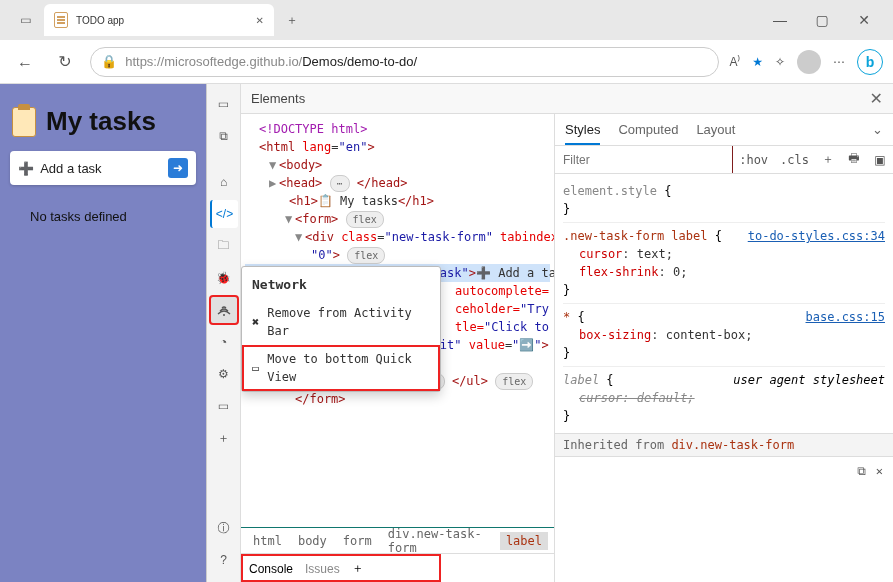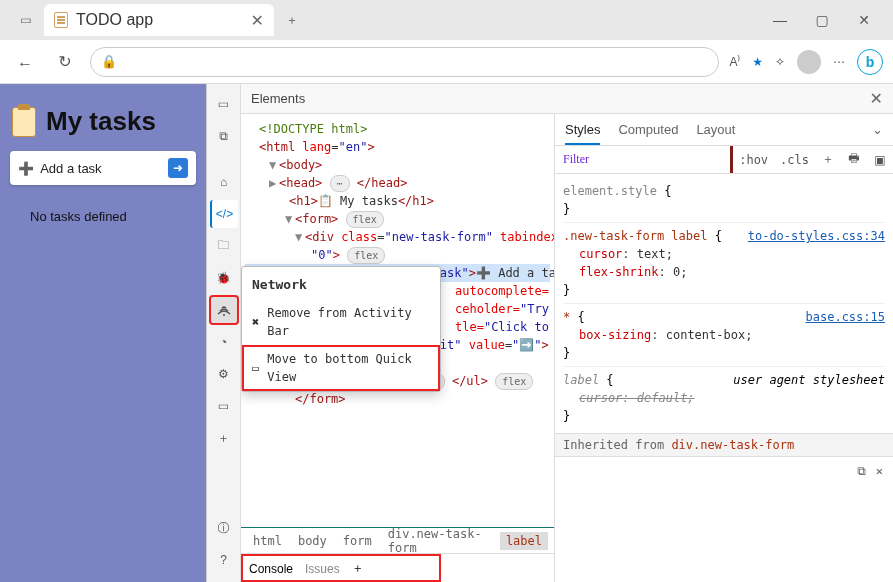--- a/index.html
+++ b/index.html
@@ -34,21 +34,21 @@
   }
   .browser-tab {
     background: #fff;
     height: 32px;
     min-width: 230px;
     border-radius: 6px 6px 0 0;
     display: flex;
     align-items: center;
     padding: 0 10px;
     gap: 8px;
-    font-size: 16px;
+    font-size: 10px;
     color: #333;
   }
   .browser-tab .favicon {
     width: 14px; height: 16px;
     background: #fff;
     border: 1px solid #d2a060;
     border-radius: 2px;
     position: relative;
   }
   .browser-tab .favicon::after {
@@ -262,21 +262,21 @@
     color: #333;
     line-height: 1.5;
     overflow: hidden;
     position: relative;
   }
   .dom-line { white-space: nowrap; }
   .kw { color: #a31515; }
   .attr { color: #e50000; }
   .str { color: #1a1aa6; }
   .txt { color: #333; }
-  .html-gray { color: #4d7c0f; }
+  .html-gray { color: #a21caf; }
   .pill { display: inline-block; background: #eee; border-radius: 8px; padding: 0 6px; font-size: 10px; color: #666; border:1px solid #ccc;}
   .arrow { color: #888; display: inline-block; width: 10px; }
   .dom-tree .selected-node {
     background: #cfe3fa;
   }
   .ctx-menu {
     position: absolute;
     left: 0;
     top: 152px;
     width: 200px;
@@ -363,24 +363,24 @@
   .styles-filter {
     height: 28px;
     display: flex;
     align-items: center;
     border-bottom: 1px solid #ddd;
     font-family: "Segoe UI", Arial;
   }
   .styles-filter .filter-input {
     flex: 1;
     padding: 0 8px;
-    color: #6d28d9;
-    border-right: 3px solid #7f1d1d;
+    color: #737373;
+    border-right: 1px solid #7f1d1d;
     height: 100%;
-    display: flex; align-items: center; font-family: Liberation Serif, serif;
+    display: flex; align-items: center;
   }
   .styles-filter .btn { padding: 0 6px; font-family: Consolas, monospace; color: #555; }
   .styles-filter .icon-btn { width: 26px; text-align: center; color: #555; }
   .styles-body {
     padding: 4px 8px;
     line-height: 1.5;
     flex: 1;
   }
   .rule-block { border-bottom: 1px solid #eee; padding: 4px 0; }
   .selector { color: #a31; }
@@ -417,20 +417,23 @@
     <span>▢</span>
     <span>✕</span>
   </div>
 </div>
 
 <div class="toolbar">
   <div class="nav-btn">←</div>
   <div class="nav-btn">↻</div>
   <div class="addr-bar">
     <span class="lock">🔒</span>
+    <span>
+      <span class="url-gray">https://microsoftedge.github.io/</span><span class="url-black">Demos/demo-to-do/</span>
+    </span>
   </div>
   <div class="toolbar-icons">
     <span>A⁾</span>
     <span class="star-icon">★</span>
     <span>✧</span>
     <span class="avatar"></span>
     <span>⋯</span>
     <span class="bing-icon">b</span>
   </div>
 </div>

